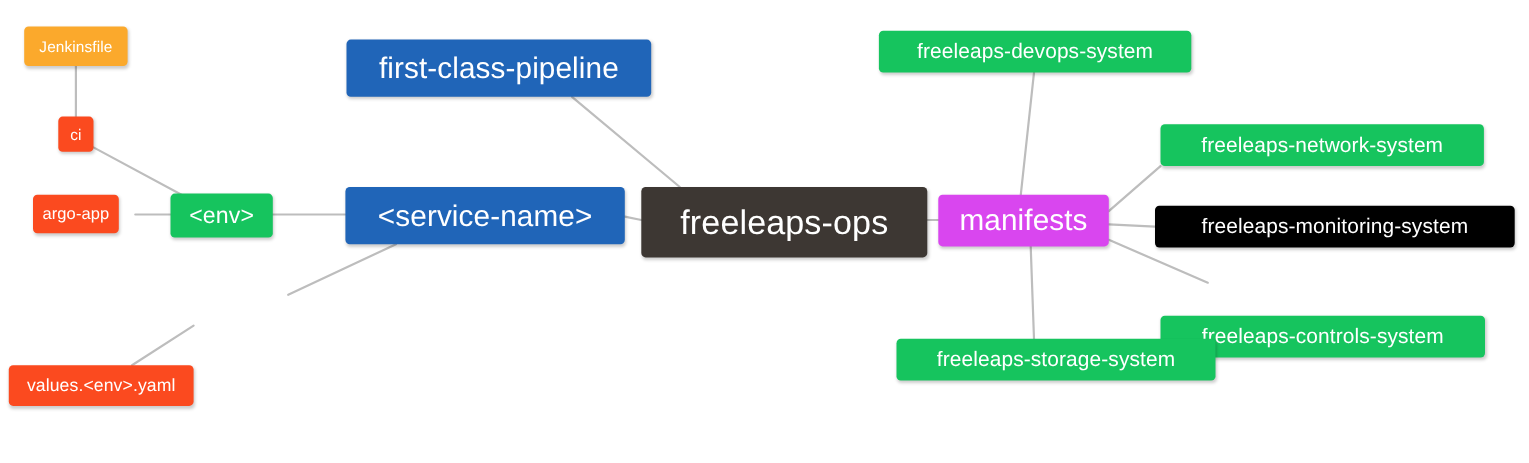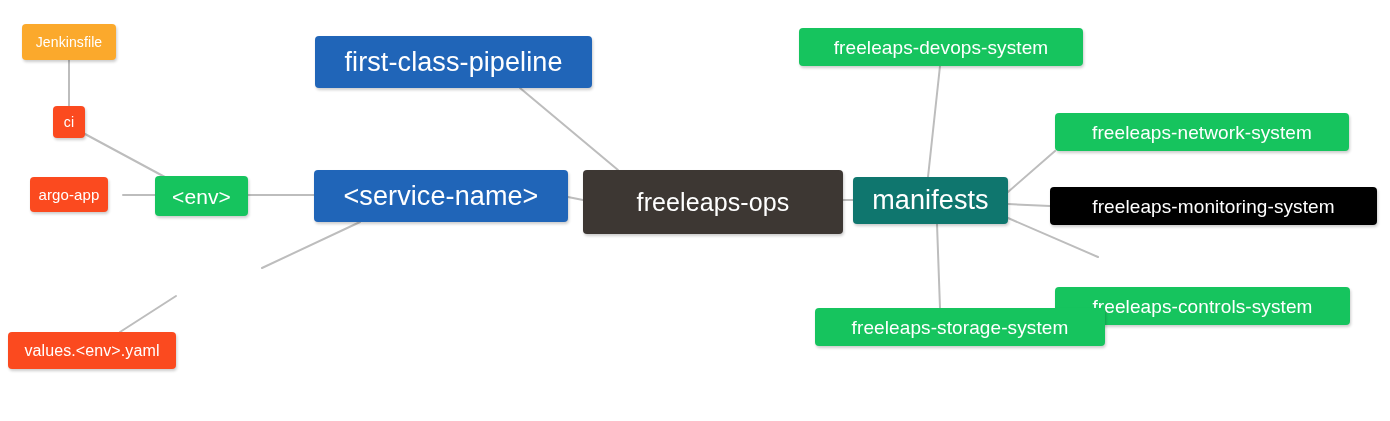--- a/index.html
+++ b/index.html
@@ -55,21 +55,21 @@
 
   
   .n-jenkinsfile   { left: 22px;   top: 24px;  width: 94px;  height: 36px; font-size: 14px; }
   .n-ci            { left: 53px;   top: 106px; width: 32px;  height: 32px; font-size: 14px; }
   .n-argoapp       { left: 30px;   top: 177px; width: 78px;  height: 35px; font-size: 15px; }
   .n-values        { left: 8px;    top: 332px; width: 168px; height: 37px; font-size: 16px; }
   .n-env           { left: 155px;  top: 176px; width: 93px;  height: 40px; font-size: 21px; }
   .n-helmpkg       { left: 150px;  top: 256px; width: 112px; height: 40px; font-size: 21px; }
   .n-firstclass    { left: 315px;  top: 36px;  width: 277px; height: 52px; font-size: 27px; }
   .n-servicename   { left: 314px;  top: 170px; width: 254px; height: 52px; font-size: 27px; }
-  .n-freeleapsops  { left: 583px;  top: 170px; width: 260px; height: 64px; font-size: 25px; }
+  .n-freeleapsops  { left: 583px;  top: 170px; width: 260px; height: 64px; font-size: 31px; }
   .n-manifests     { left: 853px;  top: 177px; width: 155px; height: 47px; font-size: 27px; }
   .n-devops        { left: 799px;  top: 28px;  width: 284px; height: 38px; font-size: 19px; }
   .n-network       { left: 1055px; top: 113px; width: 294px; height: 38px; font-size: 19px; }
   .n-monitoring    { left: 1050px; top: 187px; width: 327px; height: 38px; font-size: 19px; }
   .n-controls      { left: 1055px; top: 257px; width: 295px; height: 38px; font-size: 19px; }
   .n-storage       { left: 815px;  top: 308px; width: 290px; height: 38px; font-size: 19px; }
 </style>
 </head>
 <body>
 
@@ -132,21 +132,21 @@
   </div>
 
   <div class="node n-servicename" style="background:#2065b8;text-align:center;">
     <span class="node-label">&lt;service-name&gt;</span>
   </div>
 
   <div class="node n-freeleapsops" style="background:#3d3733;">
     <span class="node-label">freeleaps-ops</span>
   </div>
 
-  <div class="node n-manifests" style="background:#0f766e;">
+  <div class="node n-manifests" style="background:#d946ef;">
     <span class="node-label">manifests</span>
   </div>
 
   <div class="node n-devops" style="background:#16c45e;">
     <span class="node-label">freeleaps-devops-system</span>
   </div>
 
   <div class="node n-network" style="background:#16c45e;">
     <span class="node-label">freeleaps-network-system</span>
   </div>

